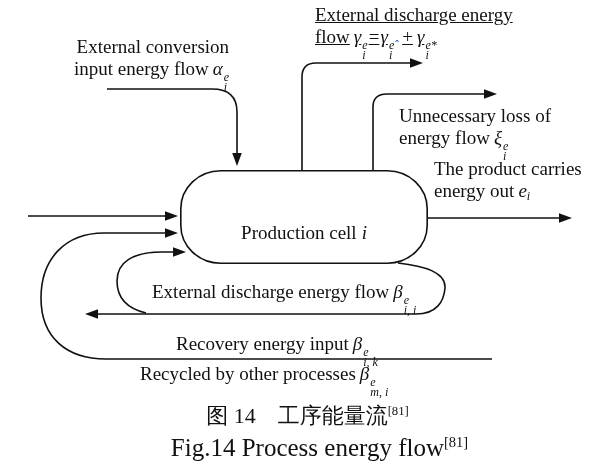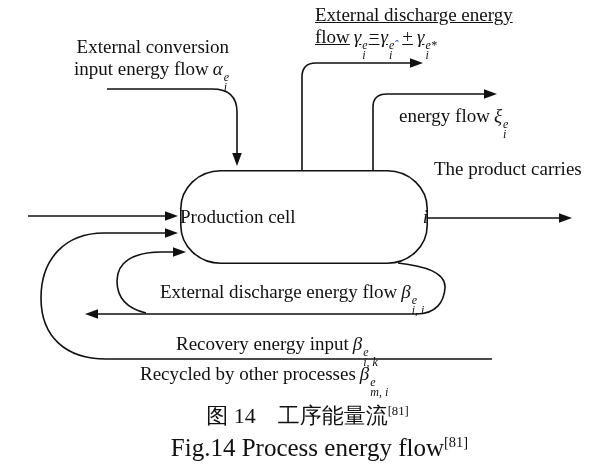--- a/index.html
+++ b/index.html
@@ -33,22 +33,22 @@
   }
   .s-sup,.s-sub{display:block;}
   
   .sb{font-size:12px;font-style:italic;vertical-align:-0.25em;}
   .sym{margin-left:4px;}
   .caret{color:#3b5ec4;font-weight:bold;}
   .op-eq{margin:0 1px;}
   .op-plus{margin:0 4px;}
   .ref{font-size:0.58em;vertical-align:0.6em;letter-spacing:0;}
   .cell-label{
-    position:absolute;left:180px;top:170px;width:248px;height:94px;
-    display:flex;align-items:center;justify-content:space-between;
+    position:absolute;left:180px;top:186px;width:248px;height:94px;
+    display:flex;align-items:center;justify-content:center;
     font-size:19px;
   }
   .caption{position:absolute;left:0;width:615px;text-align:center;}
   .cap-zh{top:398px;font-size:22px;line-height:26px;}
   .cap-en{top:428px;font-size:25px;line-height:28px;padding-left:12px;}
 </style>
 </head>
 <body>
 
 <div id="fig">
@@ -95,39 +95,41 @@
           </span></span><span class="op-eq">=</span><span><span class="v">γ</span><span class="ss">
             <span class="s-sup"><span>e</span><span class="caret">ˆ</span></span>
             <span class="s-sub">i</span>
           </span></span><span class="op-plus">+</span><span><span class="v">γ</span><span class="ss">
             <span class="s-sup">e*</span>
             <span class="s-sub">i</span>
           </span></span></div>
   </div>
 
   <div class="lbl" style="left:399px;top:105px;">
+    <div><span>Unnecessary loss of</span></div>
     <div><span>energy flow</span><span class="sym"><span class="v">ξ</span><span class="ss">
             <span class="s-sup">e</span>
             <span class="s-sub">i</span>
           </span></span></div>
   </div>
 
   <div class="lbl" style="left:7px;top:163px;">
   </div>
 
   <div class="lbl" style="left:434px;top:158px;">
     <div><span>The product carries</span></div>
+    <div><span>energy out</span><span class="sym"><span class="v">e</span><span class="sb">i</span></span></div>
   </div>
 
   <div class="cell-label">
     <span>Production cell</span>
       <span class="v" style="margin-left:5px;">i</span>
   </div>
 
-  <div class="lbl" style="left:160px;top:281px;">
+  <div class="lbl" style="left:152px;top:281px;">
     <span>External discharge energy flow</span><span class="sym"><span class="v">β</span><span class="ss">
           <span class="s-sup">e</span>
           <span class="s-sub">i, i</span>
         </span></span>
   </div>
 
   <div class="lbl" style="left:176px;top:333px;">
     <span>Recovery energy input</span><span class="sym"><span class="v">β</span><span class="ss">
           <span class="s-sup">e</span>
           <span class="s-sub">i, k</span>

